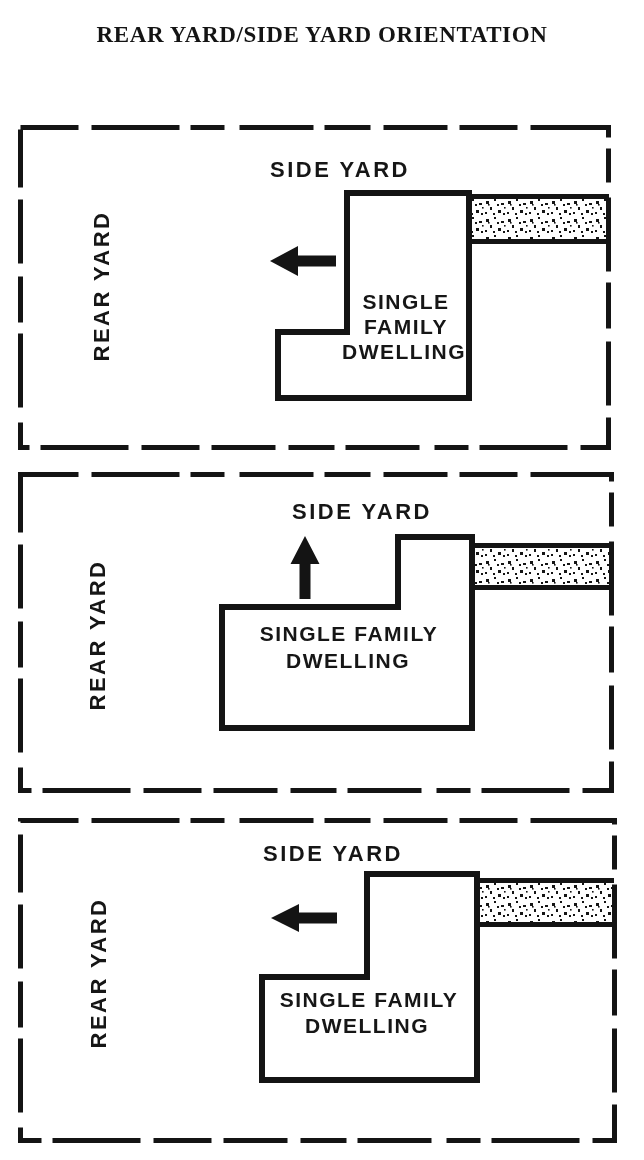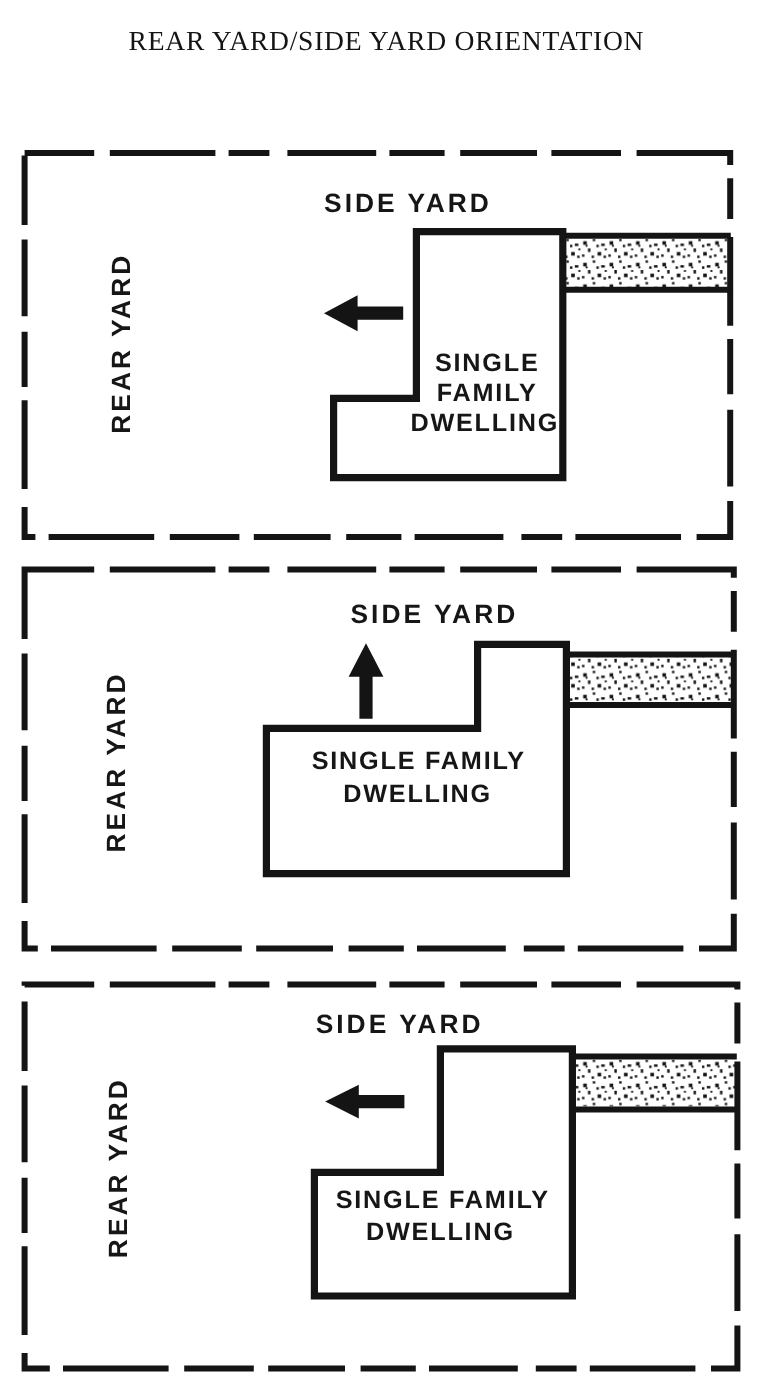--- a/index.html
+++ b/index.html
@@ -14,21 +14,21 @@
     background: #ffffff;
     overflow: hidden;
   }
   .fig-title {
     position: absolute;
     top: 22px;
     left: 0;
     width: 644px;
     text-align: center;
     font-family: "Liberation Serif", "DejaVu Serif", serif;
-    font-weight: normal;
+    font-weight: bold;
     font-size: 23px;
     letter-spacing: 0.6px;
     color: #141414;
   }
   svg.figure {
     position: absolute;
     top: 0;
     left: 0;
   }
   svg .lot-border {

